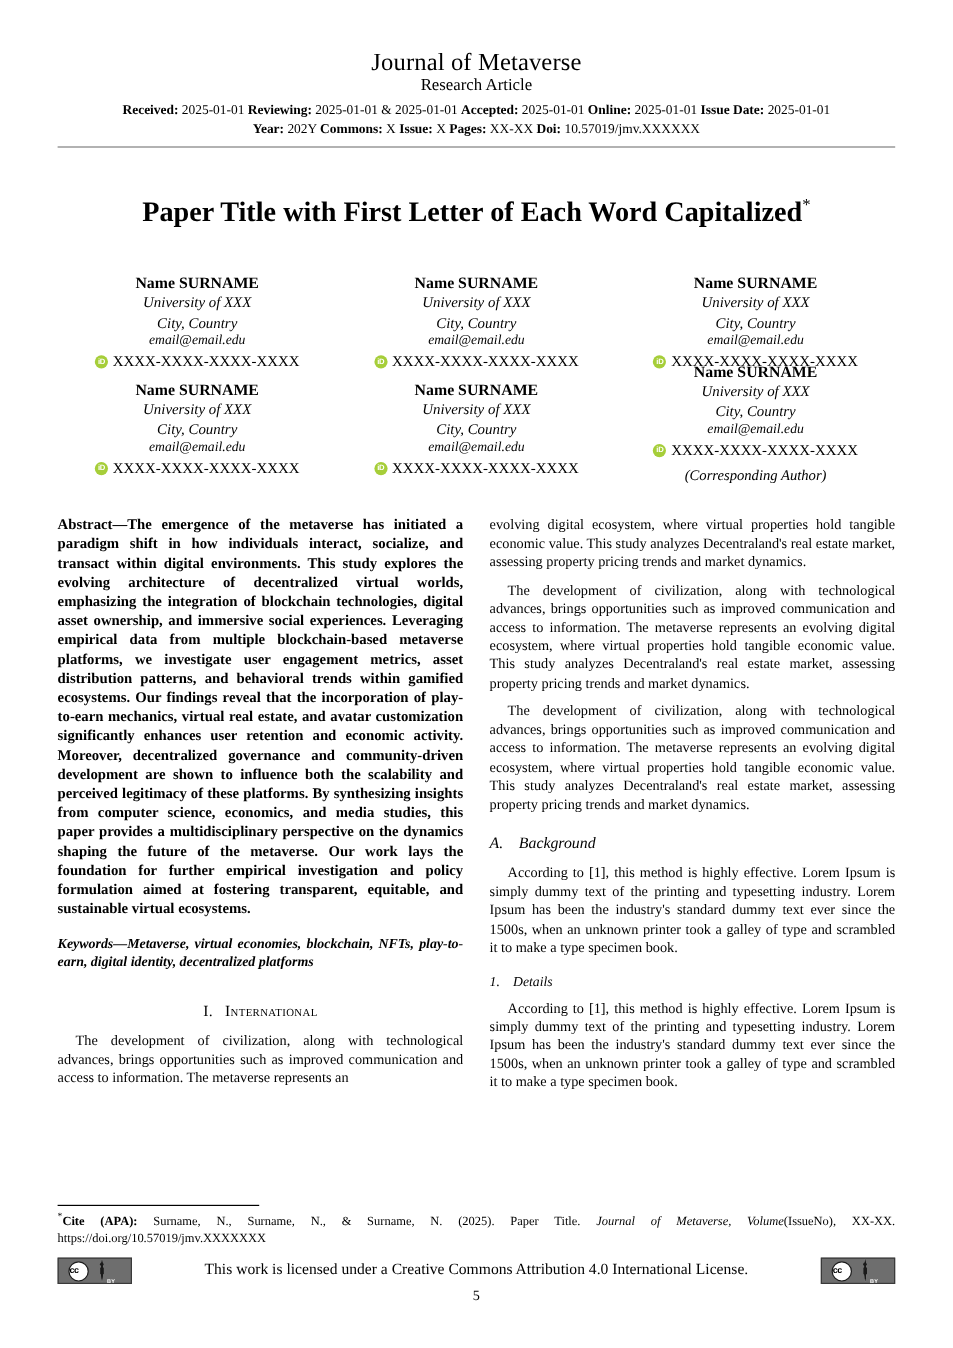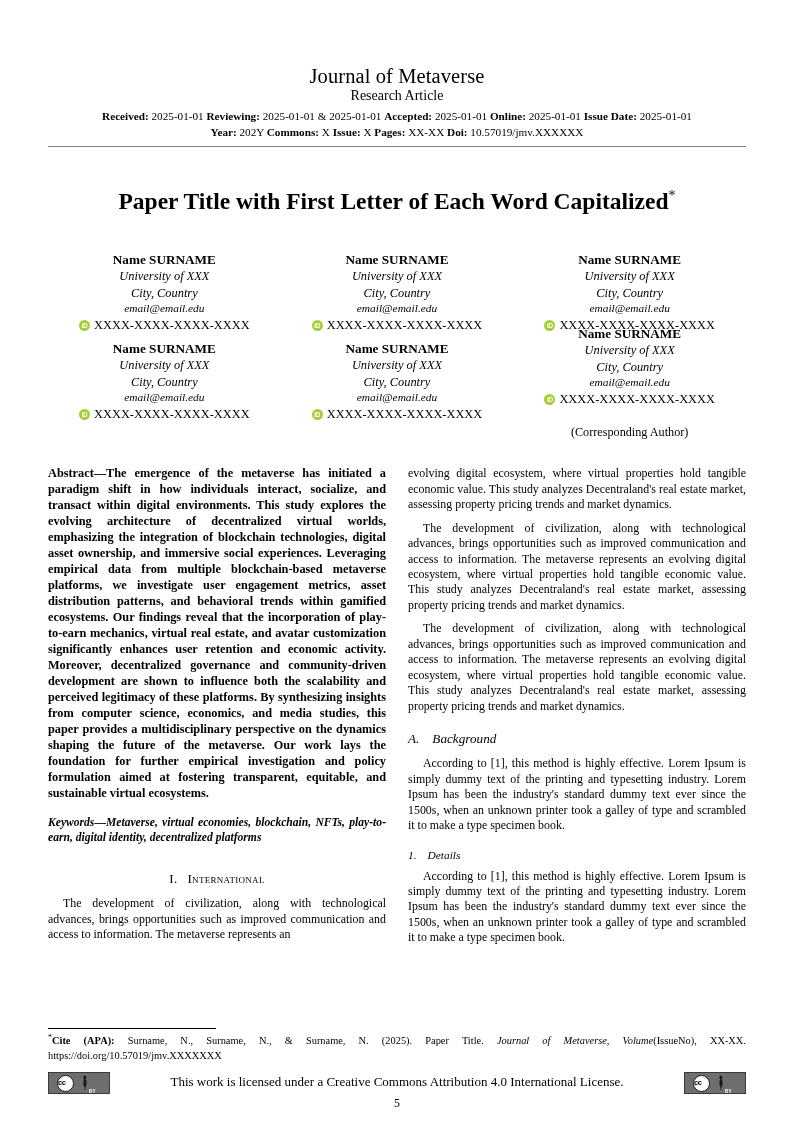--- a/index.html
+++ b/index.html
@@ -20,21 +20,20 @@
     width: 794px;
     height: 1123px;
     box-sizing: border-box;
     padding: 0;
   }
 
   
   .masthead {
     padding: 40px 48px 0 48px;
     text-align: center;
-    margin-top: 24px;
   }
   .journal-name {
     font-size: 20.5px;
     line-height: 1.18;
     letter-spacing: 0.1px;
   }
   .journal-sub {
     font-size: 14px;
     line-height: 1.18;
     margin-bottom: 3px;
@@ -122,21 +121,22 @@
     color: #ffffff;
     font-family: "Liberation Sans", sans-serif;
     font-size: 6.4px;
     font-weight: bold;
     line-height: 11px;
     text-align: center;
     letter-spacing: -0.3px;
   }
   .a-corr {
     font-size: 12.2px;
-    margin-top: 16px;
+    font-style: italic;
+    margin-top: 4px;
   }
 
   
   .body-cols {
     display: flex;
     margin: 26px 48px 0 48px;
     gap: 22px;
   }
   .col {
     width: 50%;

